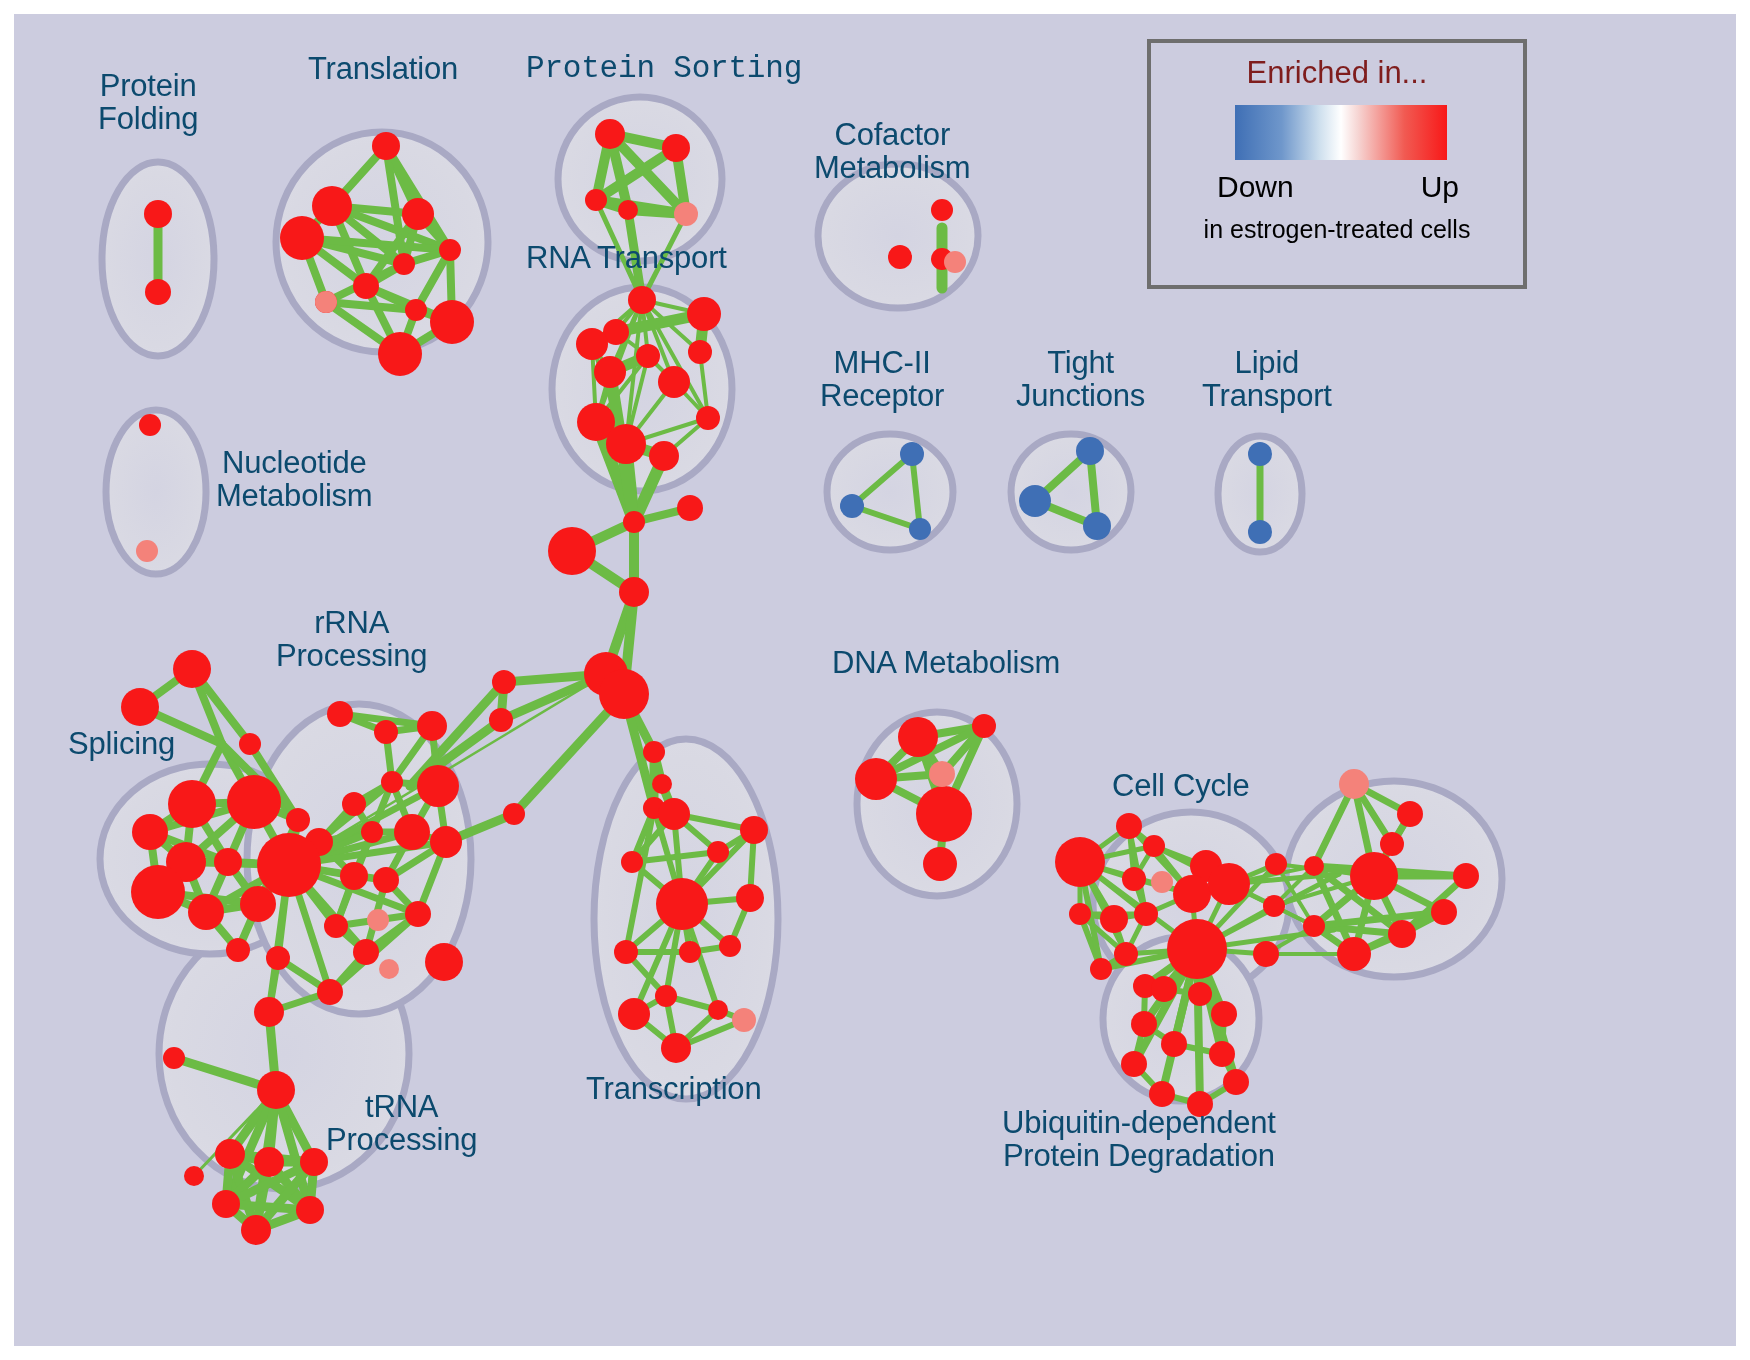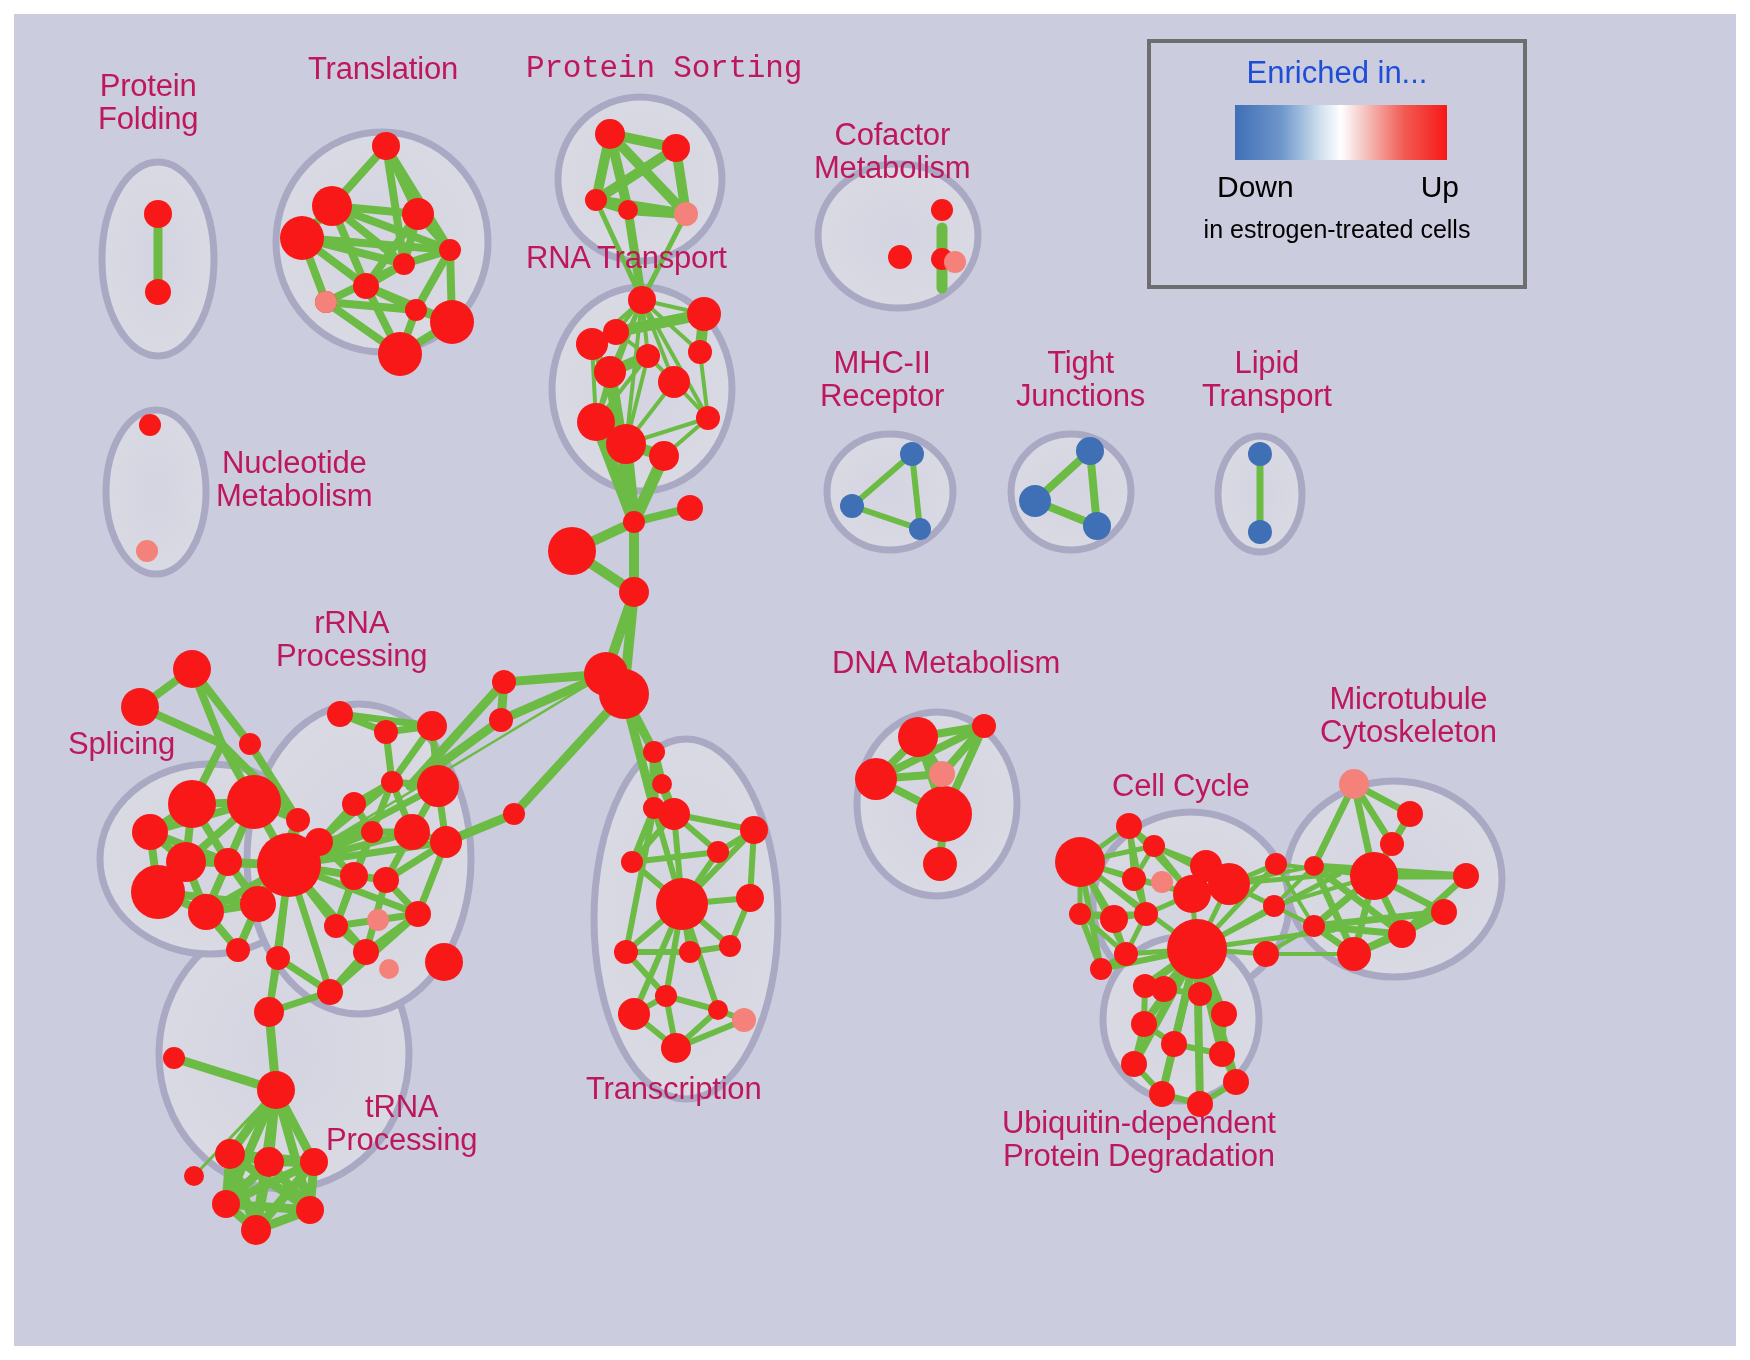--- a/index.html
+++ b/index.html
@@ -12,38 +12,38 @@
   }
   #plot{
     position:absolute;
     left:14px; top:14px;
     width:1722px; height:1332px;
     background:#ccccdf;
   }
   #net{position:absolute; left:0; top:0; width:1722px; height:1332px;}
   .clabel{
     position:absolute;
-    color:#be185d;
+    color:#0c4a6e;
     font-size:31px;
     line-height:1.07;
     white-space:pre;
     text-align:center;
     letter-spacing:-0.2px;
   }
   #legend{
     position:absolute;
     left:1133px; top:25px;
     width:380px; height:250px;
     background:#ccccdf;
     border:4px solid #6e6e6e;
     box-sizing:border-box;
   }
   #legend .ltitle{
     position:absolute; left:0; right:0; top:12px;
-    text-align:center; font-size:31px; color:#1d4ed8;
+    text-align:center; font-size:31px; color:#7f1d1d;
   }
   #legend .bar{
     position:absolute; left:84px; top:62px; width:212px; height:55px;
     background:linear-gradient(to right,#3f6fb5 0%, #6f97cb 22%, #cfe0ee 40%, #ffffff 50%, #f6d5d3 58%, #f15a52 80%, #f81818 100%);
   }
   #legend .down{position:absolute; left:66px; top:127px; font-size:30px;}
   #legend .up{position:absolute; right:64px; top:127px; font-size:30px;}
   #legend .sub1{position:absolute; left:0; right:0; top:172px; text-align:center; font-size:25px;}
   #legend .sub2{position:absolute; left:0; right:0; top:204px; text-align:center; font-size:25px;}
 </style>
@@ -743,22 +743,20 @@
     <div class="clabel" style="left:1188px;top:332px;">Lipid
 Transport</div>
     <div class="clabel" style="left:54px;top:713px;">Splicing</div>
     <div class="clabel" style="left:262px;top:572px;margin-top:20px;">rRNA
 Processing</div>
     <div class="clabel" style="left:312px;top:1076px;">tRNA
 Processing</div>
     <div class="clabel" style="left:572px;top:1058px;">Transcription</div>
     <div class="clabel" style="left:818px;top:632px;">DNA Metabolism</div>
     <div class="clabel" style="left:1098px;top:755px;">Cell Cycle</div>
-    <div class="clabel" style="left:1306px;top:668px;">Microtubule
-Cytoskeleton</div>
     <div class="clabel" style="left:988px;top:1092px;">Ubiquitin-dependent
 Protein Degradation</div>
 
     <div id="legend">
       <div class="ltitle">Enriched in...</div>
       <div class="bar"></div>
       <div class="down">Down</div>
       <div class="up">Up</div>
       <div class="sub1">in estrogen-treated cells</div>
     </div>

